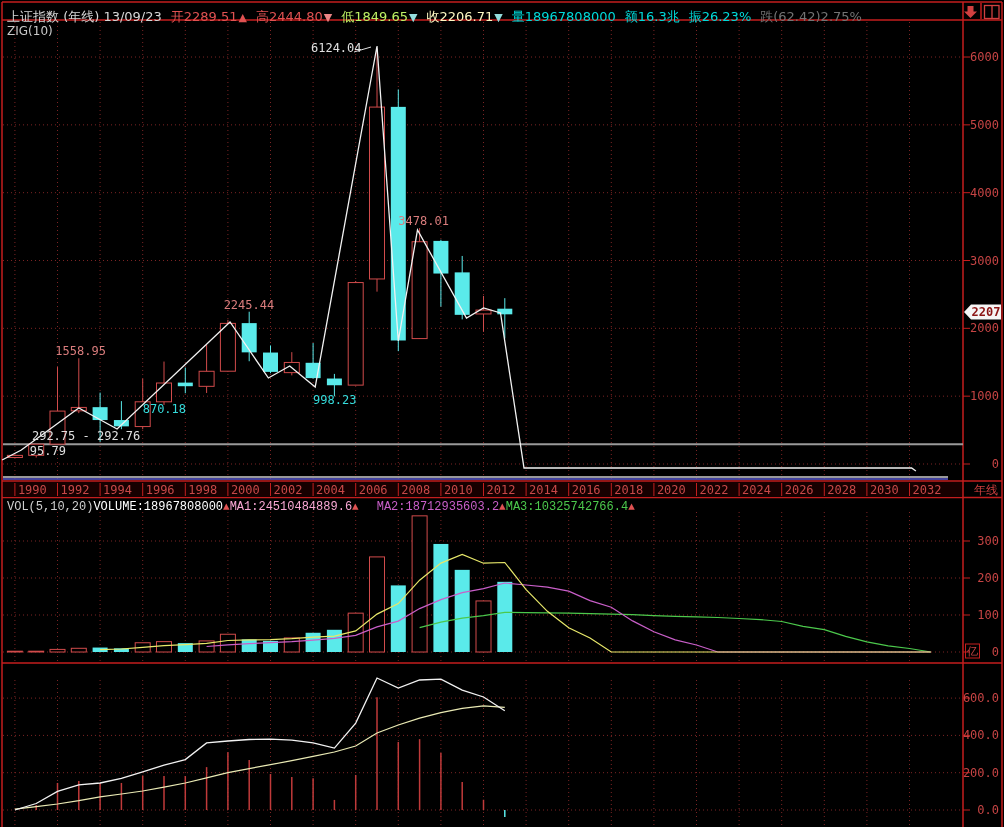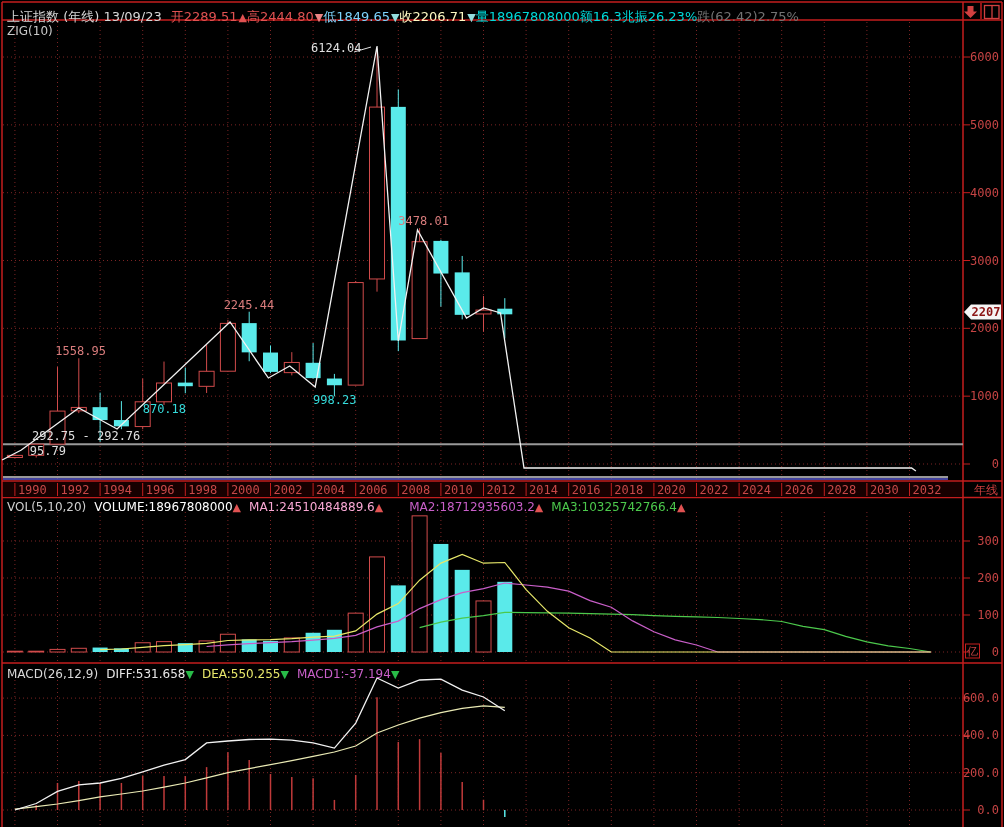--- a/index.html
+++ b/index.html
@@ -4,21 +4,21 @@
 <style>
   html,body{margin:0;padding:0;background:#000;}
   #screen{position:relative;width:1004px;height:827px;background:#000;overflow:hidden;
           font-family:"DejaVu Sans",sans-serif;}
   #chart-svg{position:absolute;left:0;top:0;}
   .hdr{position:absolute;white-space:nowrap;font-size:12px;letter-spacing:0;}
   #titlebar{position:absolute;left:7px;top:3px;height:28px;display:flex;align-items:center;gap:9px;
             font-size:13px;white-space:nowrap;}
   #titlebar .seg{display:inline-flex;align-items:center;gap:1px;}
   #zig-label{left:7px;top:24px;color:#c9c9c9;}
-  #vol-header{left:7px;top:500px;display:flex;gap:8px;}
+  #vol-header{left:7px;top:500px;display:flex;font-family:Liberation Mono, monospace;}
   #macd-header{left:7px;top:667px;display:flex;gap:8px;}
   .arrow{font-size:11px;}
 </style>
 </head>
 <body>
 
 <div id="screen">
   <svg id="chart-svg" width="1004" height="827">
       <g stroke="#c41e1e" stroke-width="1.5">
         <line x1="2" y1="2" x2="1002" y2="2"></line>
@@ -379,31 +379,31 @@
         <path d="M967.5 6 h6 v5.5 h3.5 l-6.5 6.5 -6.5 -6.5 h3.5 z" fill="#d04040"></path>
         <g>
           <rect x="984.5" y="5.5" width="14.5" height="13" fill="none" stroke="#d04040" stroke-width="1.3"></rect>
           <line x1="992" y1="5.5" x2="992" y2="18.5" stroke="#d04040" stroke-width="1.3"></line>
         </g>
       </g>
     </svg>
 
   <div id="titlebar">
     <span style="color:#d6d6d6;">上证指数 (年线) 13/09/23</span>
-    <span id="titlebar-fields" style="display:inline-flex;">
+    <span id="titlebar-fields" style="display:inline-flex;gap:9px;">
         <span class="seg">
           <span style="color: rgb(224, 82, 82);">开2289.51</span>
           <span class="arrow" style="color: rgb(224, 82, 82);">▲</span>
         </span>
         <span class="seg">
           <span style="color: rgb(224, 82, 82);">高2444.80</span>
           <span class="arrow" style="color: rgb(234, 132, 132);">▼</span>
         </span>
         <span class="seg">
-          <span style="color: #7dd3fc;">低1849.65</span>
+          <span style="color: #bef264;">低1849.65</span>
           <span class="arrow" style="color: rgb(147, 220, 220);">▼</span>
         </span>
         <span class="seg">
           <span style="color: #fef9c3;">收2206.71</span>
           <span class="arrow" style="color: rgb(147, 220, 220);">▼</span>
         </span>
         <span class="seg">
           <span style="color: rgb(0, 217, 217);">量18967808000</span>
         </span>
         <span class="seg">
@@ -419,19 +419,13 @@
   </div>
 
   <div class="hdr" id="zig-label">ZIG(10)</div>
   <div class="hdr" id="vol-header">
       <span class="seg"><span style="color: rgb(207, 207, 207);">VOL(5,10,20)</span></span>
       <span class="seg"><span style="color: #ffffff;">VOLUME:18967808000</span><span class="arrow" style="color: rgb(224, 82, 82);">▲</span></span>
       <span class="seg"><span style="color: #f9a8d4;">MA1:24510484889.6</span><span class="arrow" style="color: rgb(224, 82, 82);">▲</span></span>
       <span class="seg"><span style="color: rgb(201, 95, 201); margin-left: 18px;">MA2:18712935603.2</span><span class="arrow" style="color: rgb(224, 82, 82);">▲</span></span>
       <span class="seg"><span style="color: rgb(76, 201, 76);">MA3:10325742766.4</span><span class="arrow" style="color: rgb(224, 82, 82);">▲</span></span>
     </div>
-  <div class="hdr" id="macd-header">
-      <span class="seg"><span style="color: rgb(216, 216, 216);">MACD(26,12,9)</span></span>
-      <span class="seg"><span style="color: rgb(232, 232, 232);">DIFF:531.658</span><span class="arrow" style="color: rgb(40, 187, 72);">▼</span></span>
-      <span class="seg"><span style="color: rgb(232, 232, 106);">DEA:550.255</span><span class="arrow" style="color: rgb(40, 187, 72);">▼</span></span>
-      <span class="seg"><span style="color: rgb(201, 95, 201);">MACD1:-37.194</span><span class="arrow" style="color: rgb(40, 187, 72);">▼</span></span>
-    </div>
 </div>
 
 </body></html>

